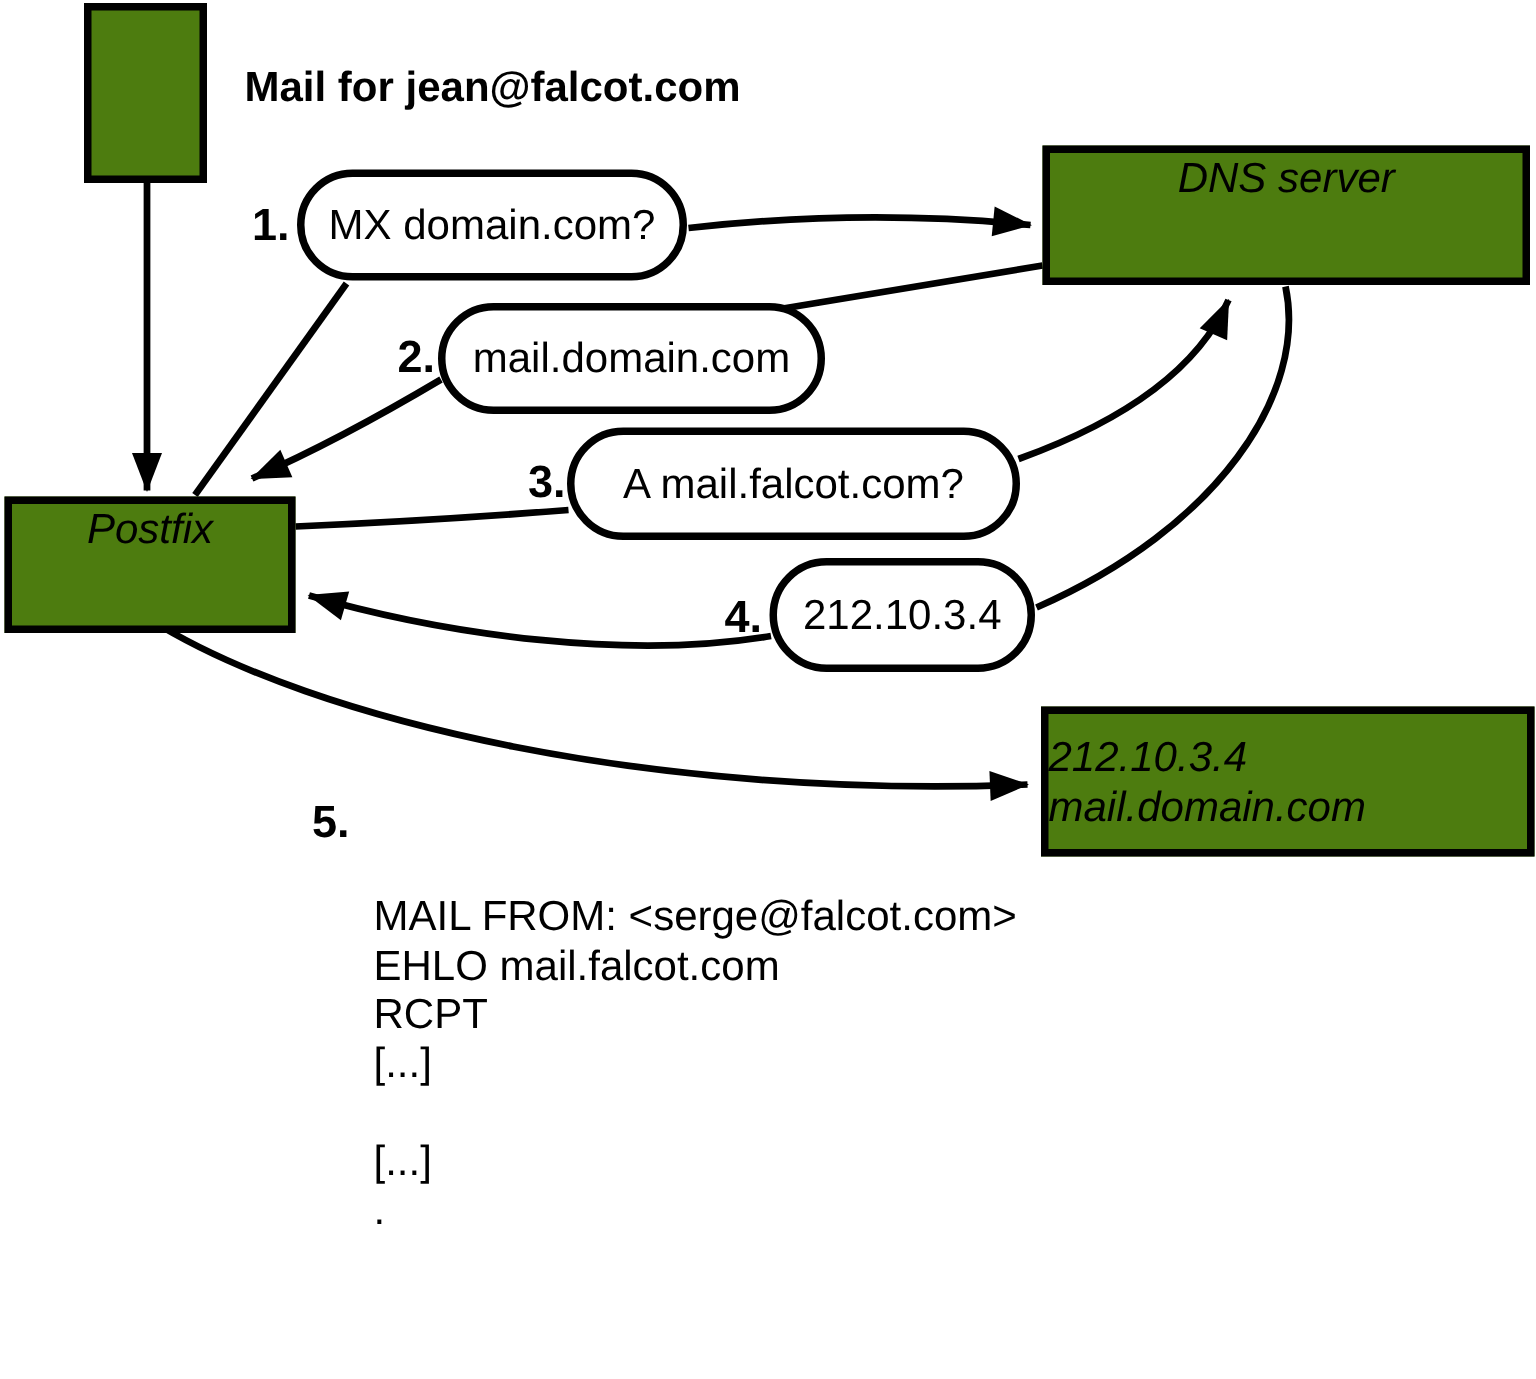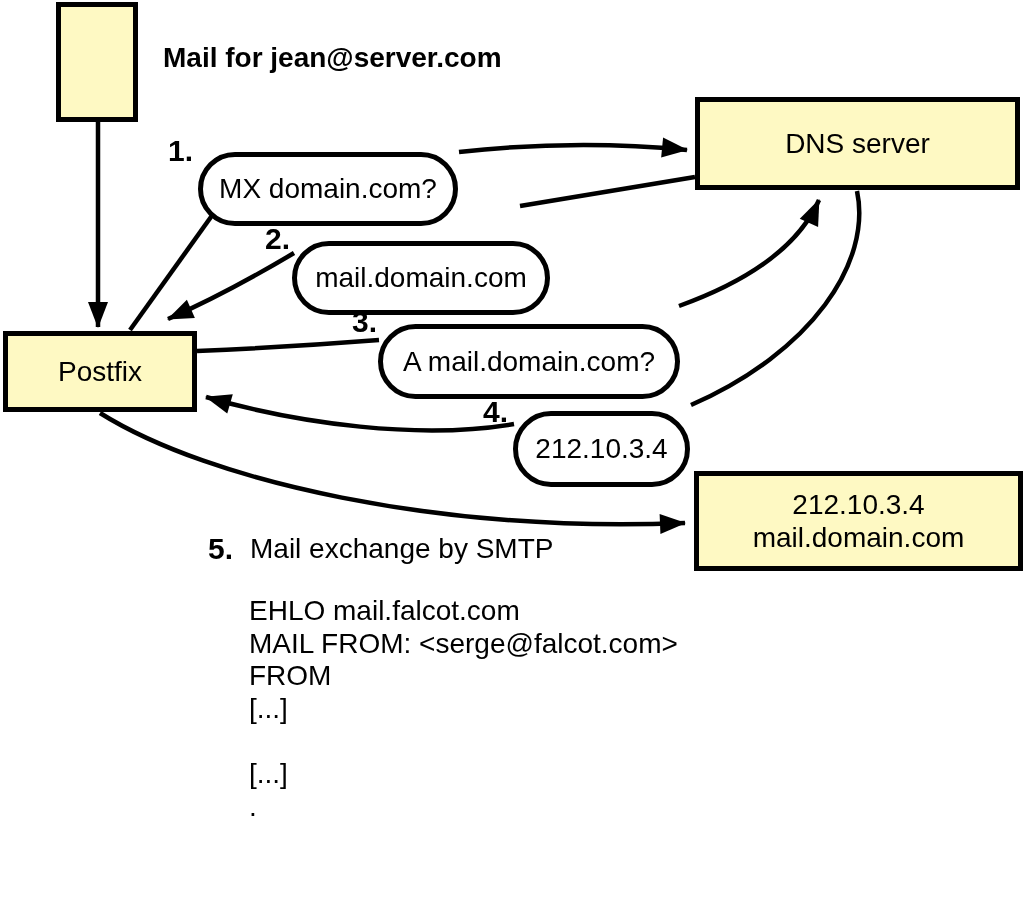--- a/index.html
+++ b/index.html
@@ -9,30 +9,30 @@
     background:#fff;
     font-family:"Liberation Sans",sans-serif;
     color:#000;
     overflow:hidden;
   }
   #wires{position:absolute;left:0;top:0;z-index:1;}
   .connector{stroke:#000;stroke-width:4.5;fill:none;}
   .node{
     position:absolute;z-index:2;
     box-sizing:border-box;
-    background:#fef9c3;border:5px solid #000;
-    display:flex;align-items:center;justify-content:center;
-    font-size:28px;line-height:33px;text-align:center;
+    background:#4d7c0f;border:5px solid #000;
+    display:flex;align-items:flex-start;justify-content:center;
+    font-size:28px;line-height:33px;text-align:center;font-style:italic;
   }
   .pill{
     position:absolute;z-index:2;
     box-sizing:border-box;
     background:#fff;border:5px solid #000;border-radius:40px;
     display:flex;align-items:center;justify-content:center;
-    font-size:28px;white-space:nowrap;margin-top:39px;
+    font-size:28px;white-space:nowrap;
   }
   .stepnum{
     position:absolute;z-index:3;
     font-weight:bold;font-size:30px;line-height:30px;
     text-align:right;white-space:nowrap;
   }
   .caption{
     position:absolute;z-index:3;
     font-weight:bold;font-size:28px;line-height:34px;white-space:nowrap;
   }
@@ -65,59 +65,58 @@
     <path class="connector" d="M 294 253 Q 225 294 168 319" marker-end="url(#ah)"></path>
     <path class="connector" d="M 197 351 Q 290 347 379 340"></path>
     <path class="connector" d="M 679 306 Q 790 266 819 200" marker-end="url(#ah)"></path>
     <path class="connector" d="M 857 191 C 872 262 812 352 691 405"></path>
     <path class="connector" d="M 514 424 C 420 440 300 424 206 397" marker-end="url(#ah)"></path>
     <path class="connector" d="M 100 413 C 210 482 440 533 685 523" marker-end="url(#ah)"></path>
   </svg>
 
   <div class="node" style="left:56px;top:2px;width:82px;height:120px;"></div>
 
-  <div class="caption" style="left:163px;top:41px;">Mail for jean@server.com</div>
+  <div class="caption" style="left:163px;top:41px;">Mail for jean@falcot.com</div>
 
-  <div class="node" style="left:3px;top:331px;width:194px;height:81px;">
+  <div class="node" style="left:3px;top:331px;width:194px;height:91px;">
     <span>Postfix</span>
   </div>
 
   <div class="node" style="left:695px;top:97px;width:325px;height:93px;">
     <span>DNS server</span>
   </div>
 
   <div class="node twoline" style="left:694px;top:471px;width:329px;height:100px;">
     <div>212.10.3.4</div>
     <div>mail.domain.com</div>
   </div>
 
   <div class="pill" style="left:198px;top:113px;width:260px;height:74px;">
     <span>MX domain.com?</span>
   </div>
   <div class="pill" style="left:292px;top:202px;width:258px;height:74px;">
     <span>mail.domain.com</span>
   </div>
   <div class="pill" style="left:378px;top:285px;width:302px;height:75px;">
-    <span>A mail.domain.com?</span>
+    <span>A mail.falcot.com?</span>
   </div>
   <div class="pill" style="left:513px;top:372px;width:177px;height:76px;">
     <span>212.10.3.4</span>
   </div>
 
   <div class="stepnum" style="left:150px;top:136px;width:43px;">1.</div>
   <div class="stepnum" style="left:247px;top:224px;width:43px;">2.</div>
   <div class="stepnum" style="left:334px;top:307px;width:43px;">3.</div>
   <div class="stepnum" style="left:465px;top:397px;width:43px;">4.</div>
   <div class="stepnum" style="left:190px;top:534px;width:43px;">5.</div>
 
-  <div class="plainlabel" style="left:250px;top:534px;">Mail exchange by SMTP</div>
 
   <div id="smtp-session">
+    <div class="smtp-line">MAIL FROM: &lt;serge@falcot.com&gt;</div>
     <div class="smtp-line">EHLO mail.falcot.com</div>
-    <div class="smtp-line">MAIL FROM: &lt;serge@falcot.com&gt;</div>
-    <div class="smtp-line">FROM</div>
+    <div class="smtp-line">RCPT</div>
     <div class="smtp-line">[...]</div>
     <div class="smtp-line"></div>
     <div class="smtp-line">[...]</div>
     <div class="smtp-line">.</div>
   </div>
 
 </div>
 
 </body></html>

